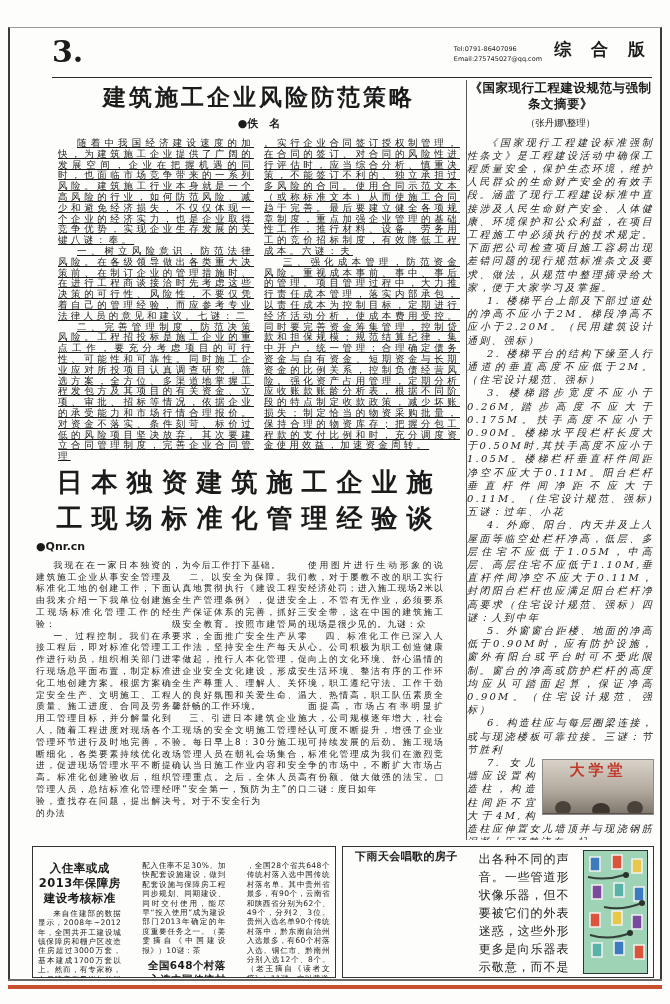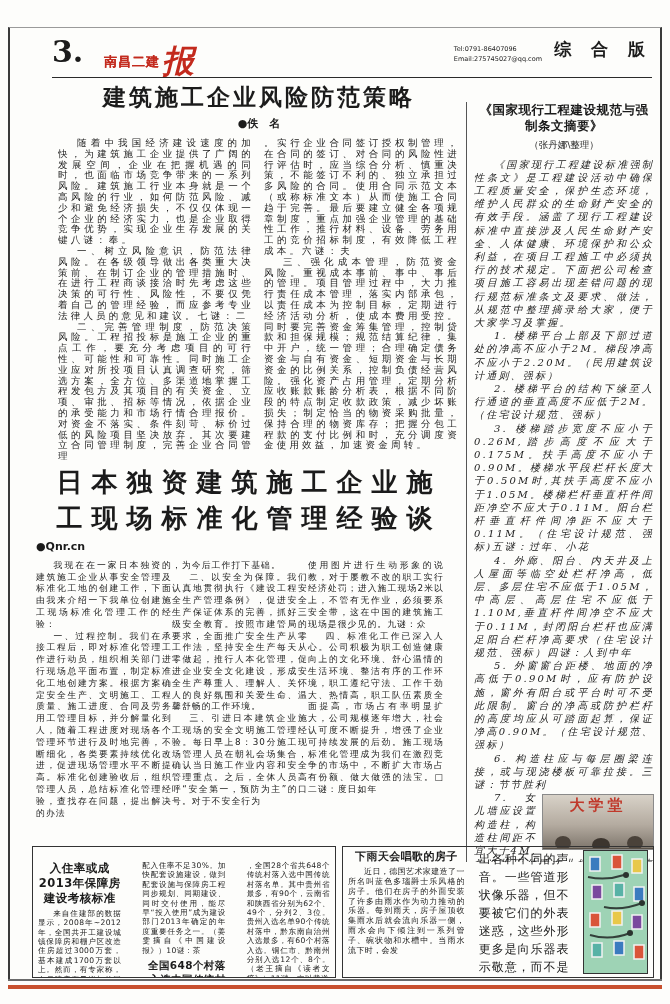--- a/index.html
+++ b/index.html
@@ -27,26 +27,26 @@
   .edition { position:absolute; right:0; top:4px; font-size:17px; font-weight:bold; letter-spacing:7px; }
   .header-rule { position:absolute; left:52px; top:77px; width:600px; height:1px; background:#2a2a2a; }
 
   p { margin:0; }
   .indent { text-indent:2em; }
 
   
   .article1 { position:absolute; left:58px; top:82px; width:402px; }
   .a1-title { font-size:23px; font-weight:bold; text-align:center; letter-spacing:3px; white-space:nowrap; }
   .a1-byline { text-align:center; font-size:11px; font-weight:bold; margin:3px 0 7px; }
-  .a1-cols { display:flex; gap:10px; height:332px; overflow:hidden; }
+  .a1-cols { display:flex; gap:10px; height:332px; overflow:hidden;text-decoration:underline; }
   .a1-col { width:196px; font-size:9.5px; line-height:10.8px; letter-spacing:3.2px; text-align:justify; }
 
   
   .sidebar { position:absolute; left:466px; top:80px; width:188px; height:760px;
-    border-left:1px solid #555; padding-left:7px; overflow:hidden;margin-top:22px; }
+    border-left:1px solid #555; overflow:hidden; }
   .sb-title { font-size:12.5px; font-weight:bold; text-align:center; line-height:1.3; letter-spacing:0.5px; }
   .sb-editor { font-size:9.5px; text-align:center; margin:4px 0 6px; }
   .sb-body { font-family:"DejaVu Serif","Liberation Serif",serif; font-size:10px; line-height:13.2px;
     letter-spacing:2.2px; text-align:justify; font-style:italic; }
   .sb-body p { text-indent:2em; }
   .sb-photo { float:right; width:112px; height:56px; margin:3px 0 2px 5px; border:1px solid #8a8a8a;
     background:linear-gradient(180deg,#d8d2c8 0%,#b4aba0 55%,#7e766c 100%); position:relative; overflow:hidden; }
   .sb-photo-label { position:absolute; left:0; right:0; top:4px; text-align:center; color:#c0392b;
     font-weight:bold; font-size:15px; letter-spacing:4px; font-style:normal;
     font-family:"DejaVu Serif","Liberation Serif",serif; }
@@ -76,23 +76,20 @@
 </head>
 <body>
 
 <div class="sheet">
   <div class="frame"></div>
   <div class="rule-bottom-gray"></div>
   <div class="rule-bottom-orange"></div>
 
   <div class="header">
     <div class="pagenum">3.</div>
-    <div class="masthead">
-      <span class="masthead-small">南昌二建</span><span class="masthead-big">报</span>
-    </div>
     <div class="contact">
       <div>Tel:0791-86407096</div>
       <div>Email:275745027@qq.com</div>
     </div>
     <div class="edition">综 合 版</div>
   </div>
   <div class="header-rule"></div>
 
   <div class="article1">
     <div class="a1-title">建筑施工企业风险防范策略</div>
@@ -171,21 +168,20 @@
         <p class="indent">日前从住建部获悉</p>
       </div>
       <div class="bh-col">
         <p>，全国28个省共648个传统村落入选中国传统村落名单。其中贵州省最多，有90个，云南省和陕西省分别为62个、49个，分列2、3位。贵州入选名单90个传统村落中，黔东南自治州入选最多，有60个村落入选。铜仁市、黔南州分别入选12个、8个。（老王摘自《读者文摘》）11谜：文以载道</p>
       </div>
     </div>
 
     <div class="box-right">
       <div class="sh-col">
         <div class="sh-title">下雨天会唱歌的房子</div>
-        <p class="indent">近日，德国艺术家建造了一所名叫蓝色多瑙爵士乐风格的房子。他们在房子的外面安装了许多由雨水作为动力推动的乐器。每到雨天，房子屋顶收集雨水后就会流向乐器一侧，雨水会向下倾注到一系列管子、碗状物和水槽中。当雨水流下时，会发</p>
       </div>
       <div class="cont-col">
         <p>出各种不同的声音。一些管道形状像乐器，但不要被它们的外表迷惑，这些外形更多是向乐器表示敬意，而不是真的想模仿出小号或长笛所发出的声音。</p>
         <p>（婷婷摘自《信息日报》）</p>
         <svg class="painting" viewBox="0 0 62 38" preserveAspectRatio="none">
           <rect x="0" y="0" width="62" height="38" fill="#f4f6f3"></rect>
           <path d="M2 30 Q 16 26 30 30 T 60 29" stroke="#6fa8a0" stroke-width="3" fill="none" opacity="0.7"></path>
           <path d="M8 24 L14 18 L16 24 Z" fill="#2e4a46"></path>
           <path d="M22 22 L28 14 L31 22 Z" fill="#233b38"></path>
           <path d="M38 23 L44 16 L47 23 Z" fill="#2e4a46"></path>

